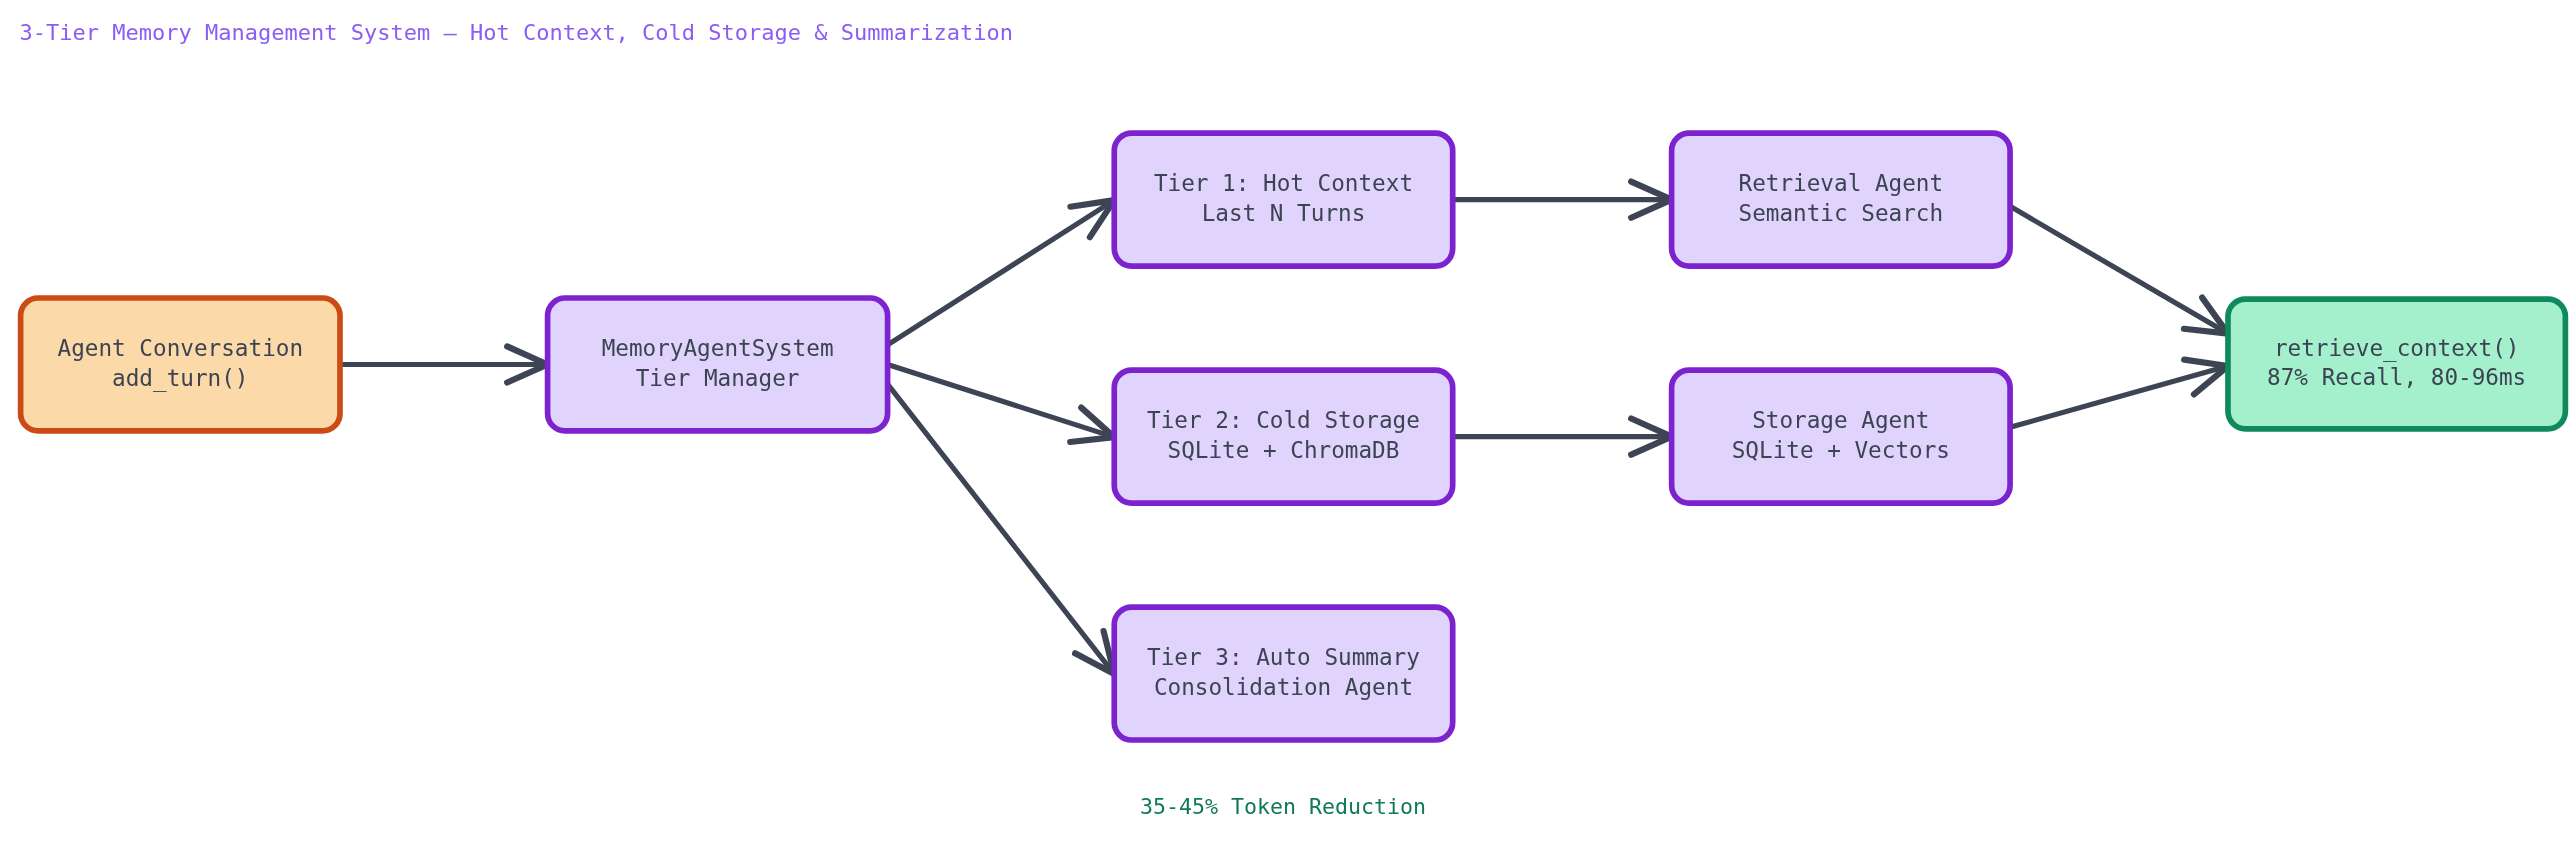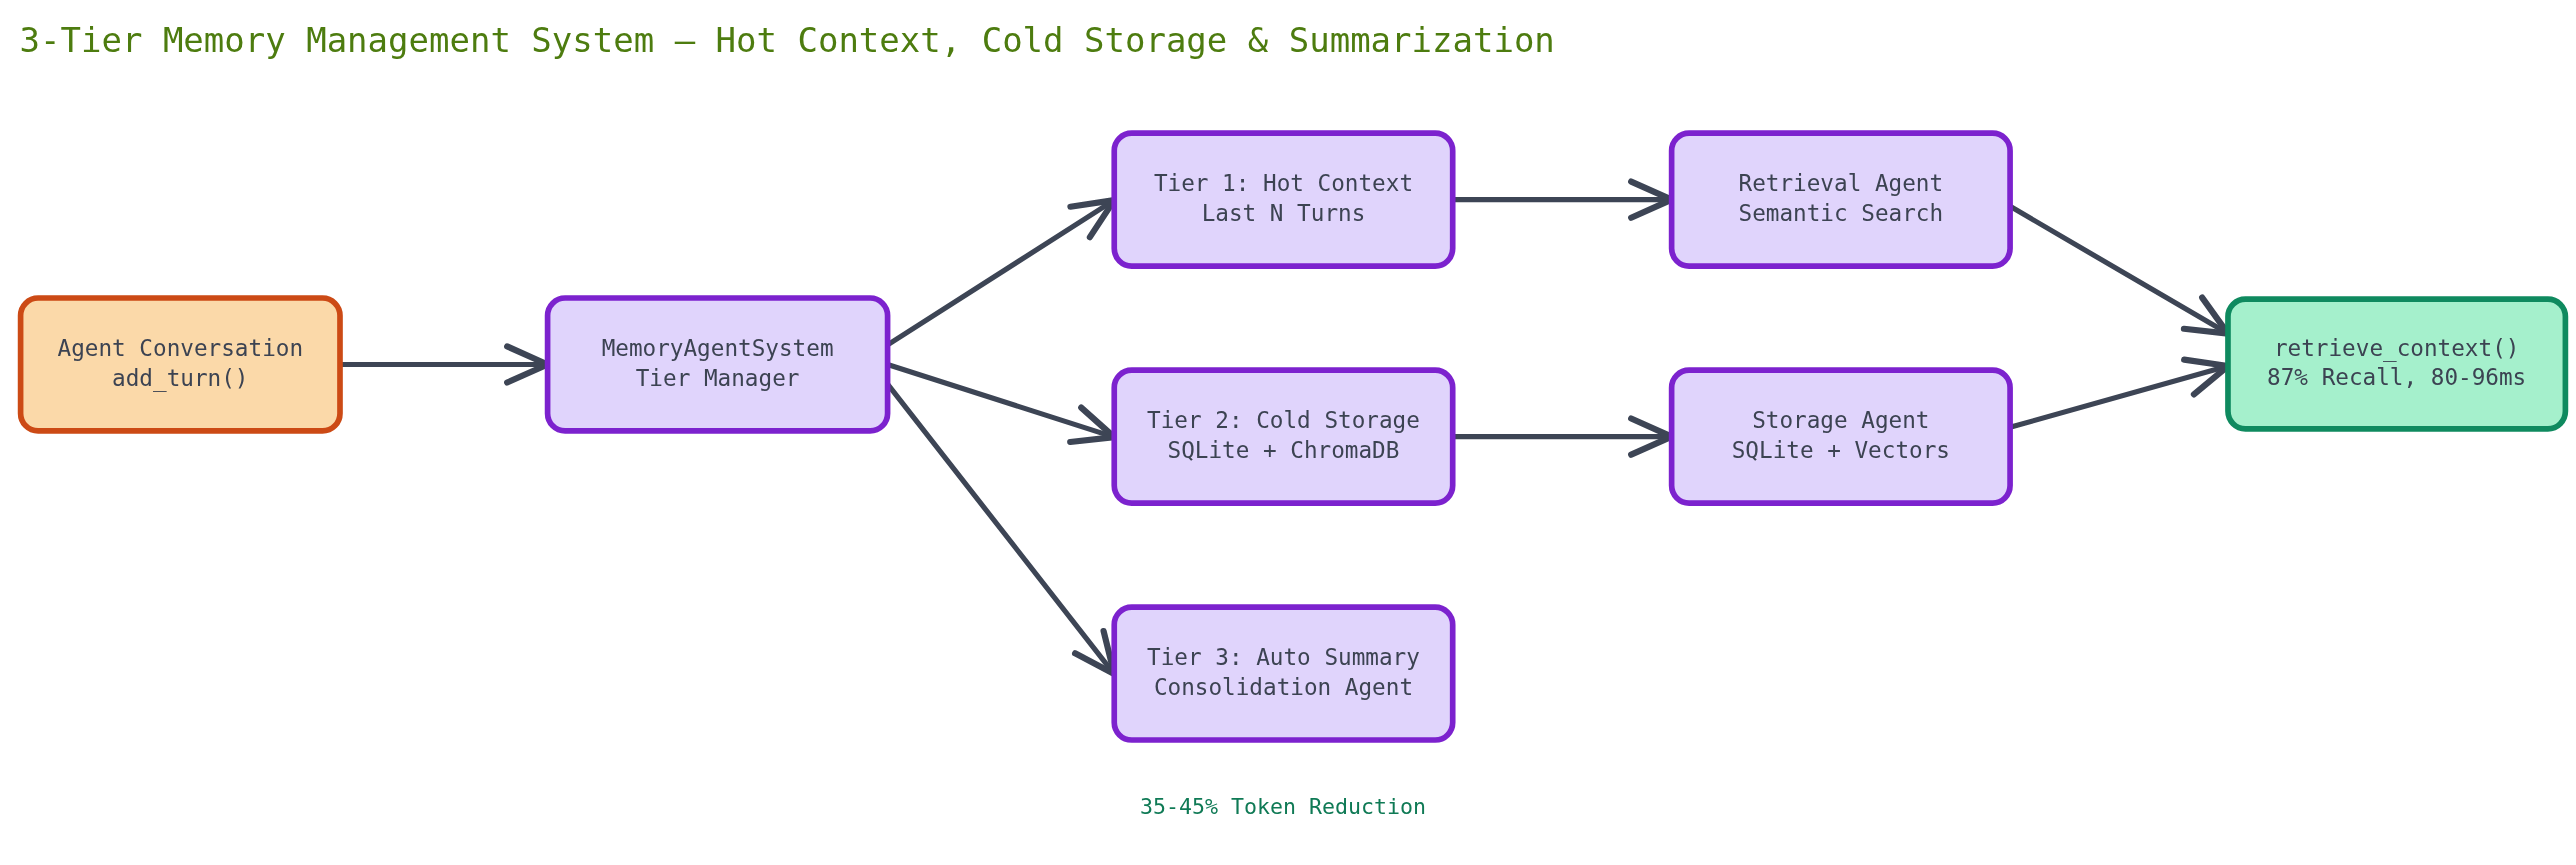--- a/index.html
+++ b/index.html
@@ -17,23 +17,23 @@
   #canvas {
     position: relative;
     width: 2586px;
     height: 866px;
     background: #ffffff;
   }
   #diagram-title {
     position: absolute;
     left: 19.6px;
     top: 19.6px;
-    font-size: 34px;
+    font-size: 22px;
     font-family: "DejaVu Sans Mono", "Liberation Mono", monospace;
-    color: #4d7c0f;
+    color: #8b5cf6;
     letter-spacing: 0px;
     white-space: nowrap;
   }
   svg#flow {
     position: absolute;
     left: 0;
     top: 0;
     width: 2586px;
     height: 866px;
   }

